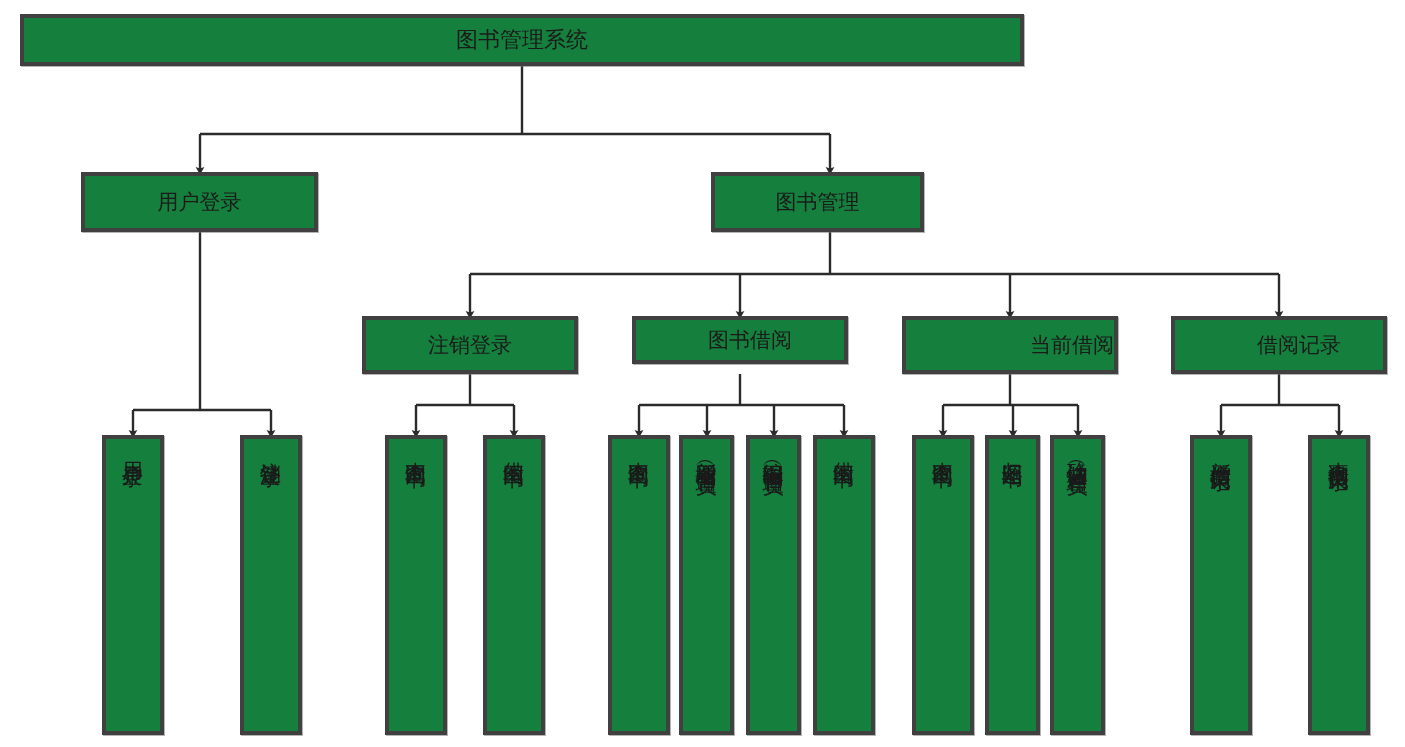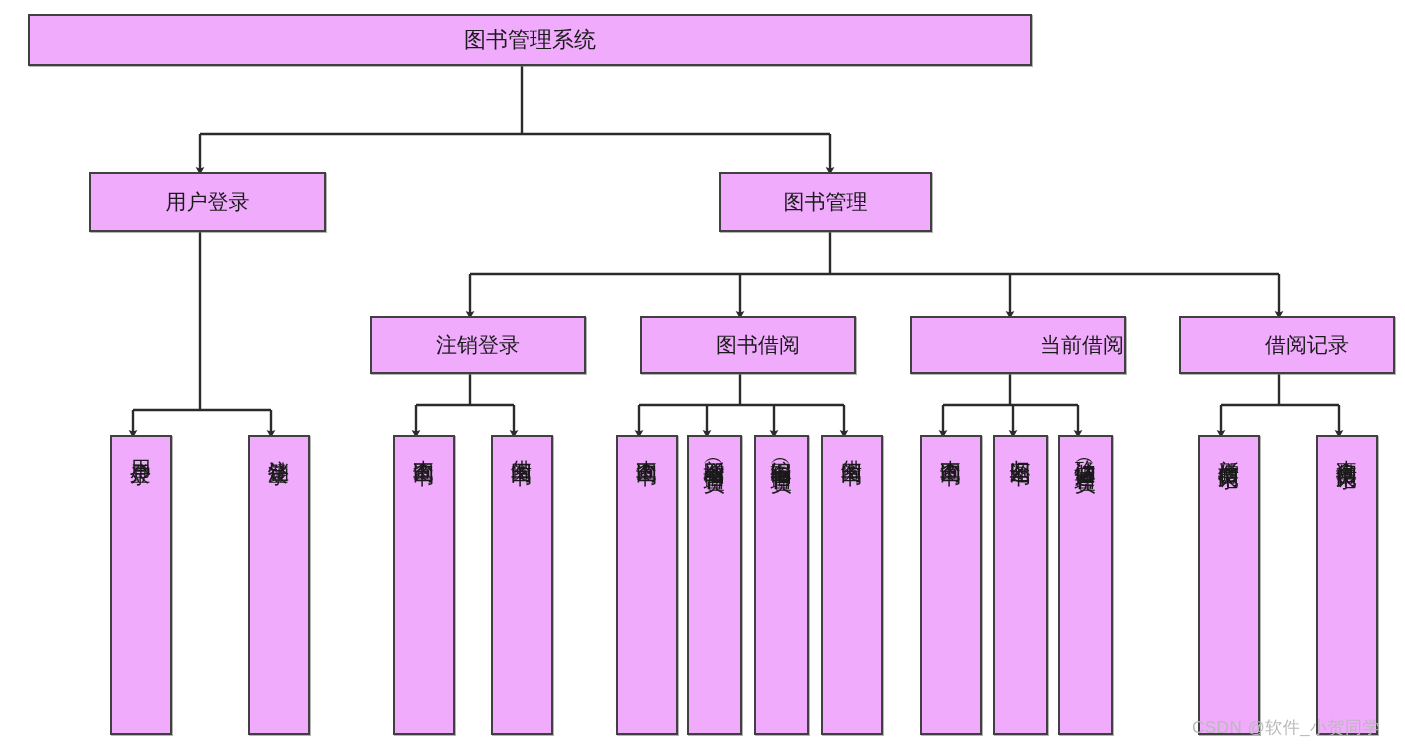--- a/index.html
+++ b/index.html
@@ -21,28 +21,27 @@
     position: absolute;
     left: 0;
     top: 0;
     width: 1405px;
     height: 747px;
     pointer-events: none;
   }
   .node {
     position: absolute;
     box-sizing: border-box;
-    background: #f0abfc;
-    border: 2px solid #404040;
+    background: #15803d;
+    border: 4px solid #404040;
     display: flex;
     align-items: center;
     justify-content: center;
     color: #1a1a1a;
     box-shadow: 1px 1px 0 rgba(120,120,120,0.55);
-    margin-left: 8px;
   }
   .node .lbl {
     display: block;
     text-align: center;
     line-height: 1.18;
     white-space: pre;
   }
   .node.horizontal .lbl {
     font-size: 21px;
   }
@@ -122,21 +121,21 @@
       </div>
       <div class="node level-1 horizontal" style="left: 81px; top: 172px; width: 237px; height: 60px;">
         <span class="lbl">用户登录</span>
       </div>
       <div class="node level-1 horizontal" style="left: 711px; top: 172px; width: 213px; height: 60px;">
         <span class="lbl">图书管理</span>
       </div>
       <div class="node level-2 horizontal" style="left: 362px; top: 316px; width: 216px; height: 58px;">
         <span class="lbl">注销登录</span>
       </div>
-      <div class="node level-2 horizontal" style="left: 632px; top: 316px; width: 216px; height: 58px; padding-left: 20px;">
+      <div class="node level-2 horizontal" style="left: 632px; top: 316px; width: 216px; height: 48px; padding-left: 20px;">
         <span class="lbl">图书借阅</span>
       </div>
       <div class="node level-2 horizontal" style="left: 902px; top: 316px; width: 216px; height: 58px; justify-content: flex-end;">
         <span class="lbl">当前借阅</span>
       </div>
       <div class="node level-2 horizontal" style="left: 1171px; top: 316px; width: 216px; height: 58px; padding-left: 40px;">
         <span class="lbl">借阅记录</span>
       </div>
       <div class="node level-3 vertical" style="left: 102px; top: 435px; width: 62px; height: 300px;">
         <span class="lbl">用户登录</span>
@@ -172,15 +171,14 @@
         <span class="lbl">确认归还（管理员）</span>
       </div>
       <div class="node level-3 vertical" style="left: 1190px; top: 435px; width: 62px; height: 300px;">
         <span class="lbl">新增借阅记录</span>
       </div>
       <div class="node level-3 vertical" style="left: 1308px; top: 435px; width: 62px; height: 300px;">
         <span class="lbl">查询借阅记录</span>
       </div>
     </div>
 
-  <div class="watermark" style="left: 1192px; top: 716px;">CSDN @软件_小贺同学</div>
 
 </div>
 
 </body></html>

